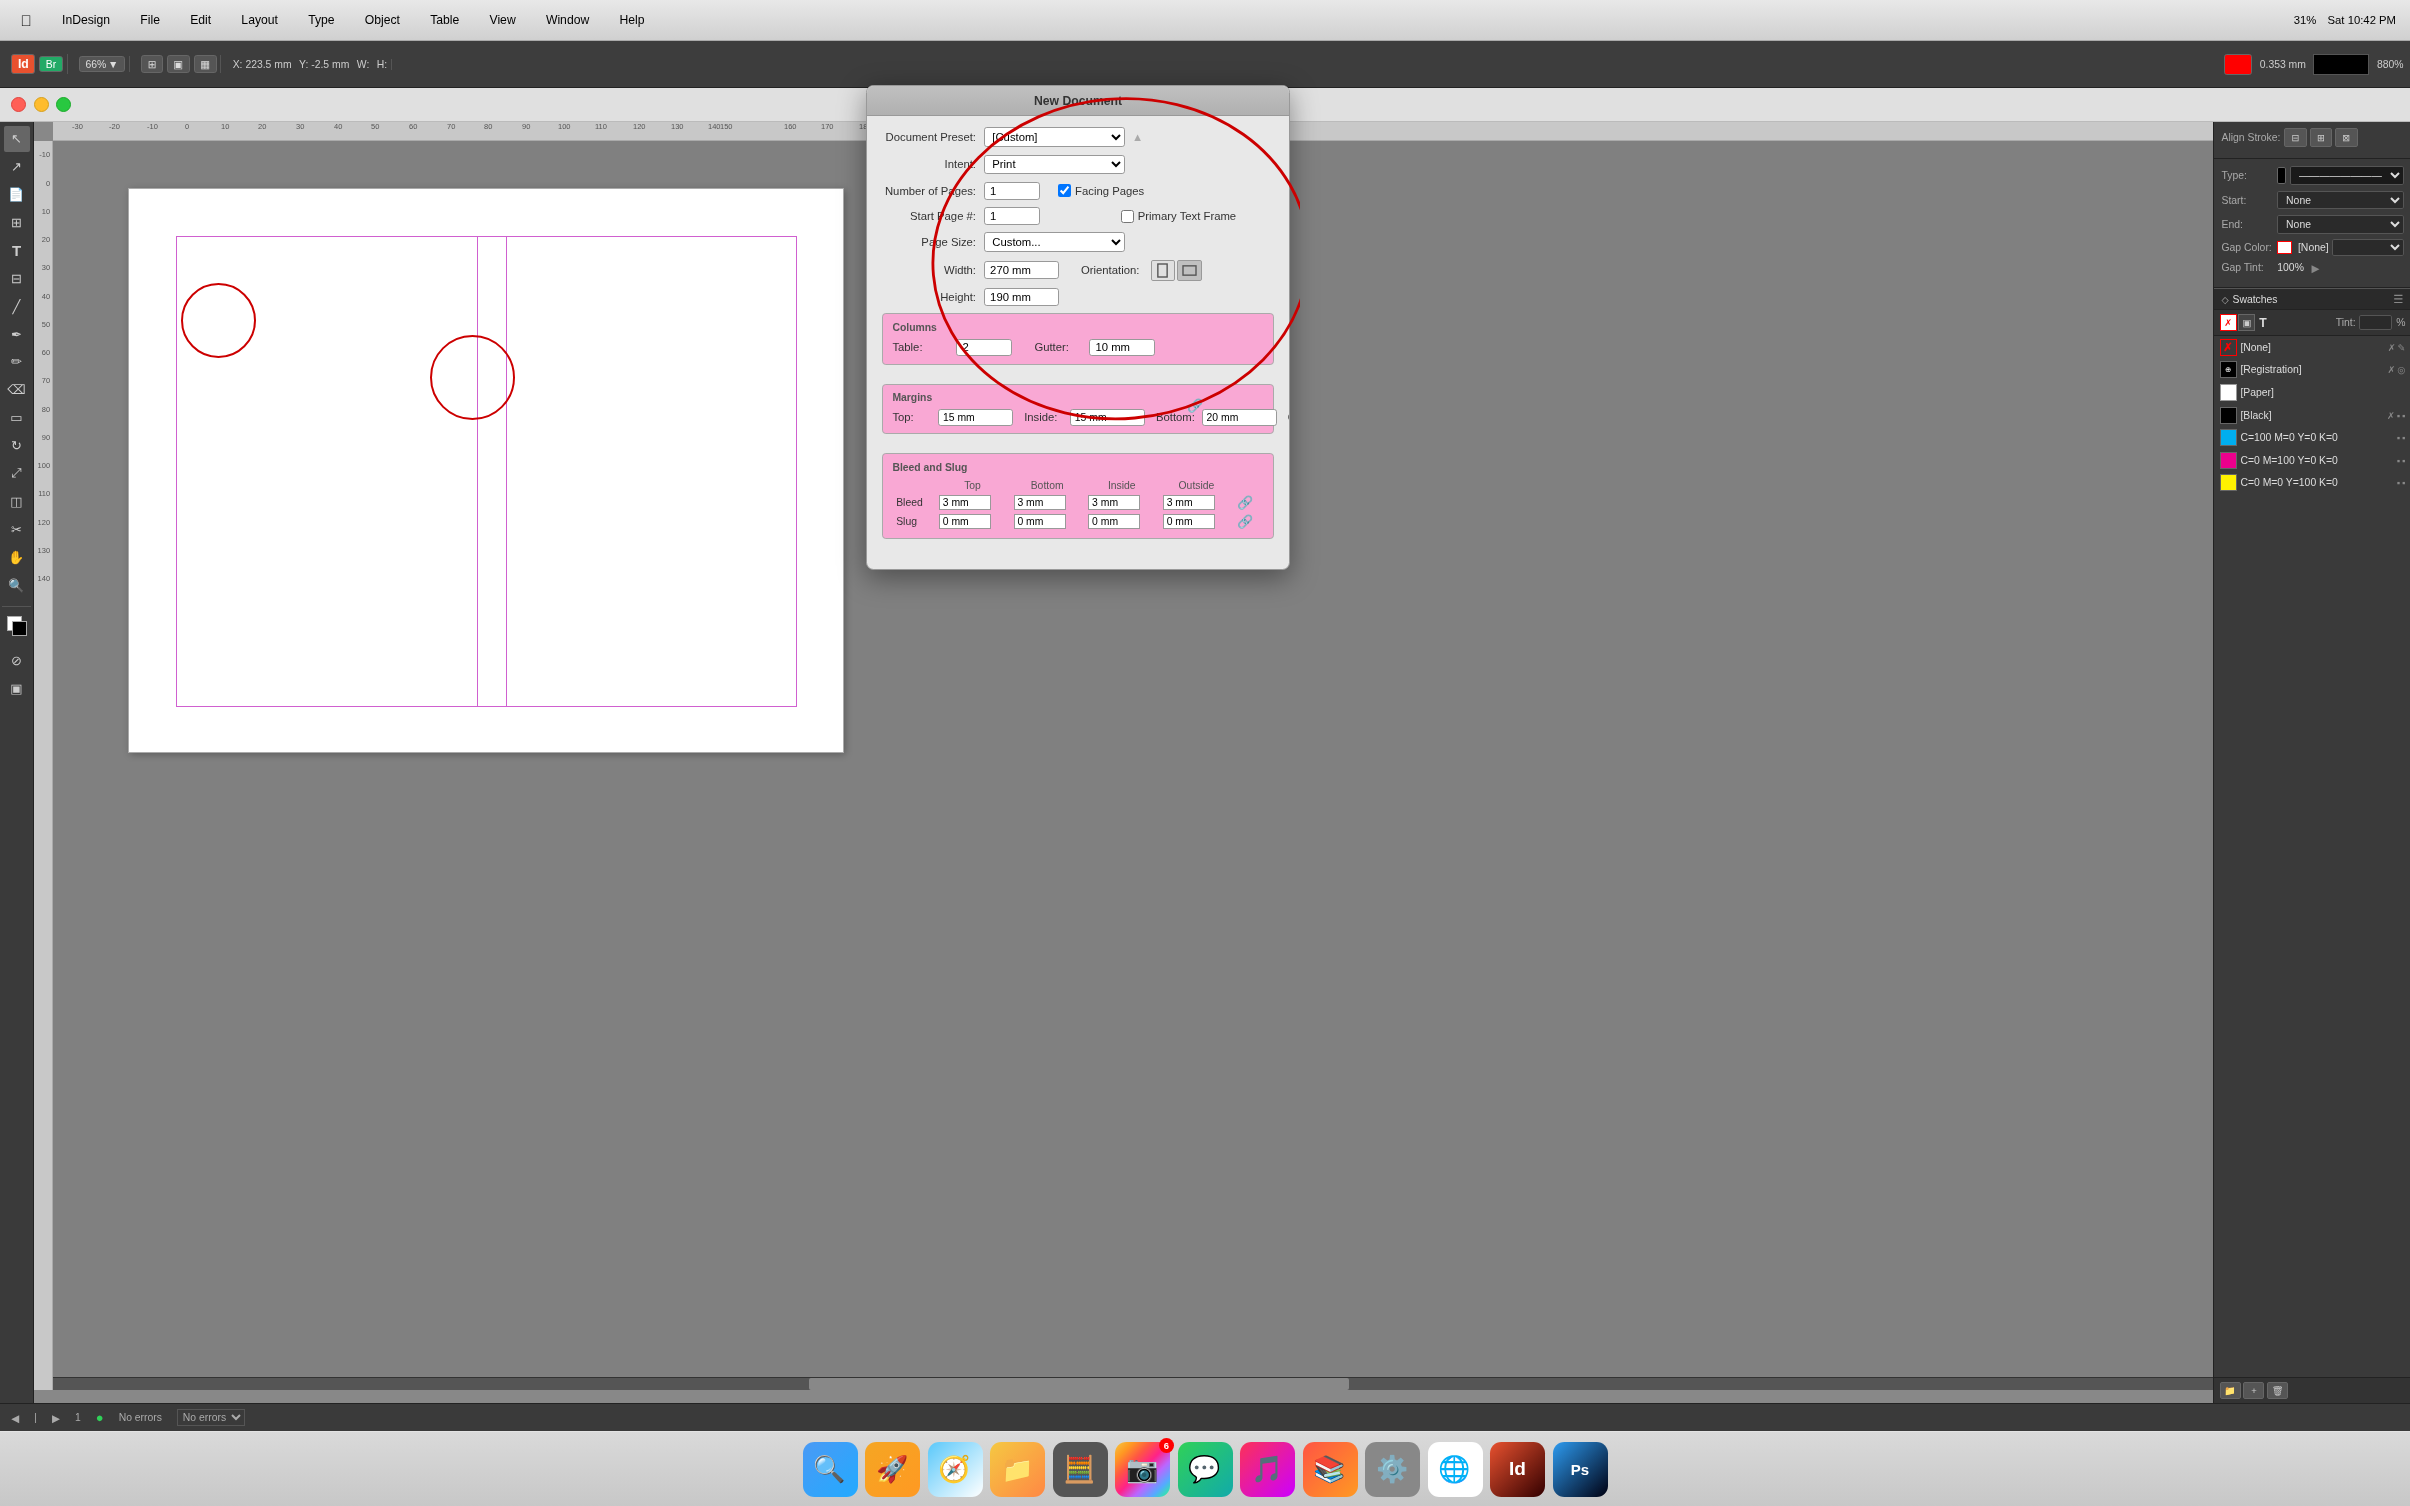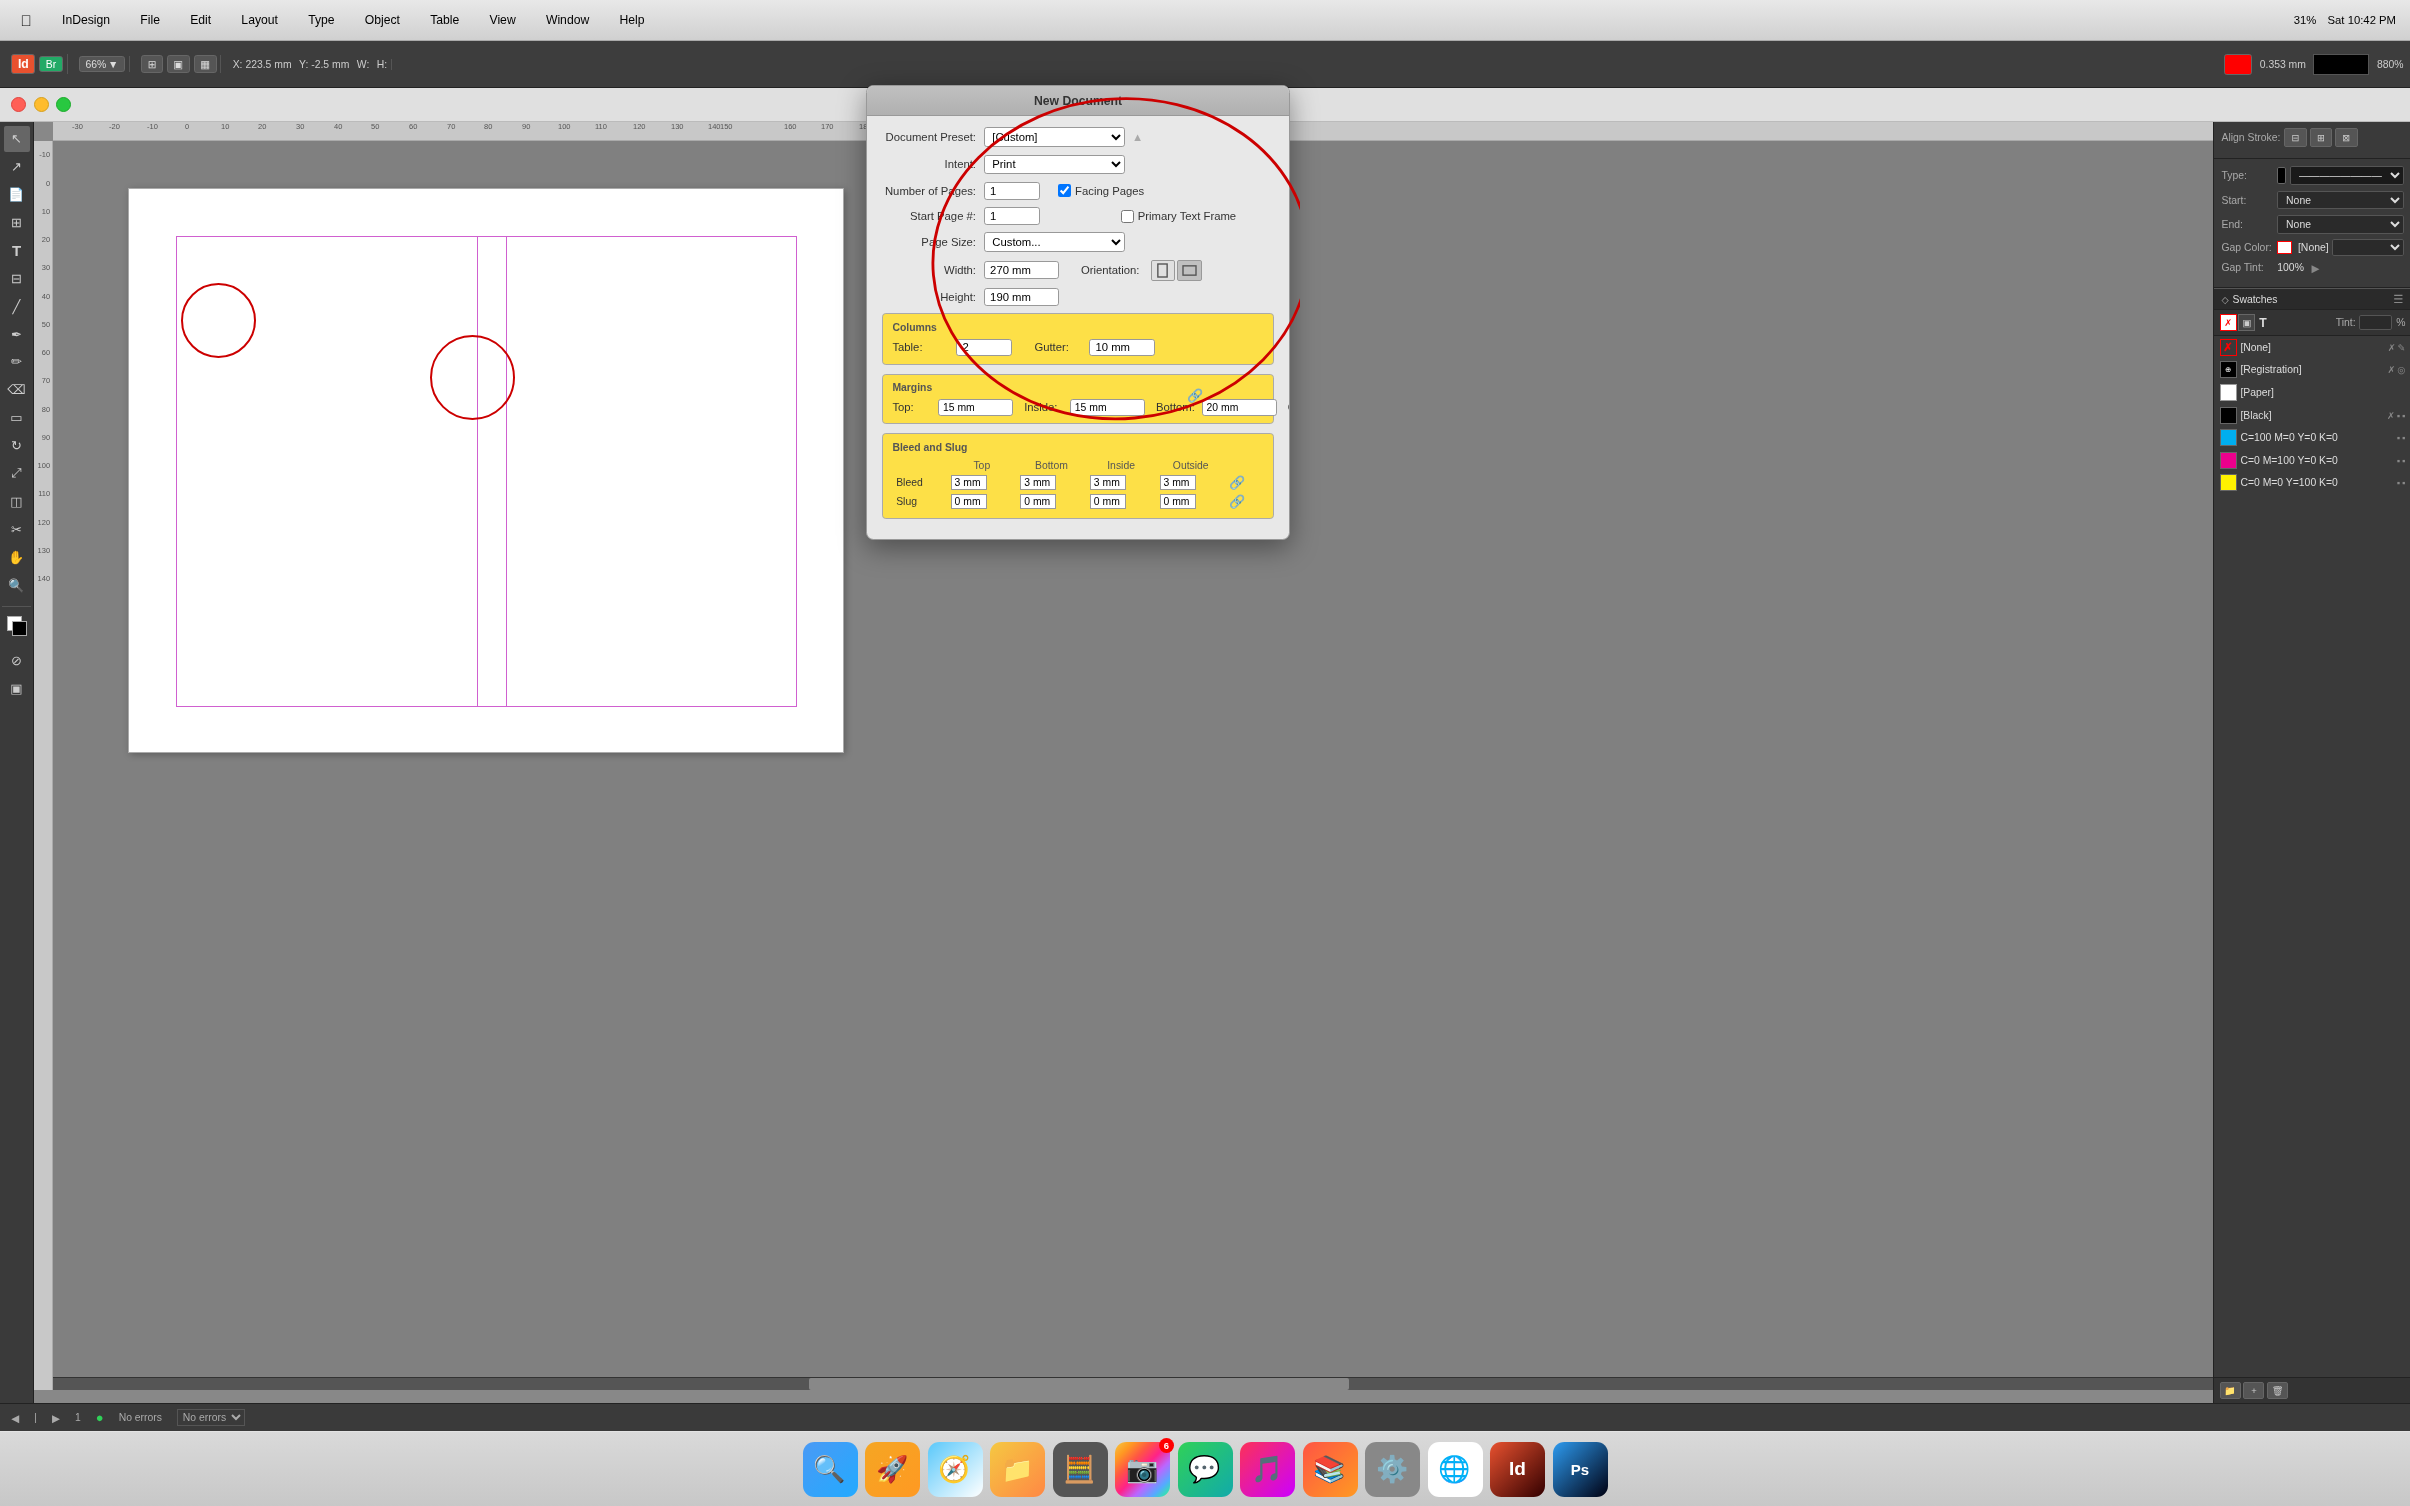--- a/index.html
+++ b/index.html
@@ -323,23 +323,23 @@
       border: 0.9px solid #999;
       border-radius: 2.8px;
       padding: 1.9px 3.8px;
       font-size: 11.3px;
       background: white;
       width: 141px;
     }
     .dialog-section {
       border: 0.9px solid #aaa;
       border-radius: 3.8px;
-      margin-bottom: 9px;
+      margin-bottom: 19px;
       padding: 7.5px 9.4px;
-      background: #fde047;
+      background: #f9a8d4;
     }
     .dialog-section-title {
       font-size: 10.4px;
       font-weight: 600;
       color: #555;
       margin-bottom: 5.6px;
     }
     .dialog-grid-row {
       display: flex;
       align-items: center;
@@ -459,21 +459,21 @@
       padding: 1.9px 3.8px;
       color: #333;
       font-size: 10.4px;
     }
     .bleed-input {
       border: 0.9px solid #999;
       border-radius: 0;
       padding: 0.9px 2.8px;
       font-size: 10.4px;
       background: white;
-      width: 36px;
+      width: 52px;
     }
 
     
     .align-stroke-section {
       padding: 5.6px 7.5px;
       border-bottom: 0.9px solid #222;
     }
     .align-btns {
       display: flex;
       gap: 2.8px;

